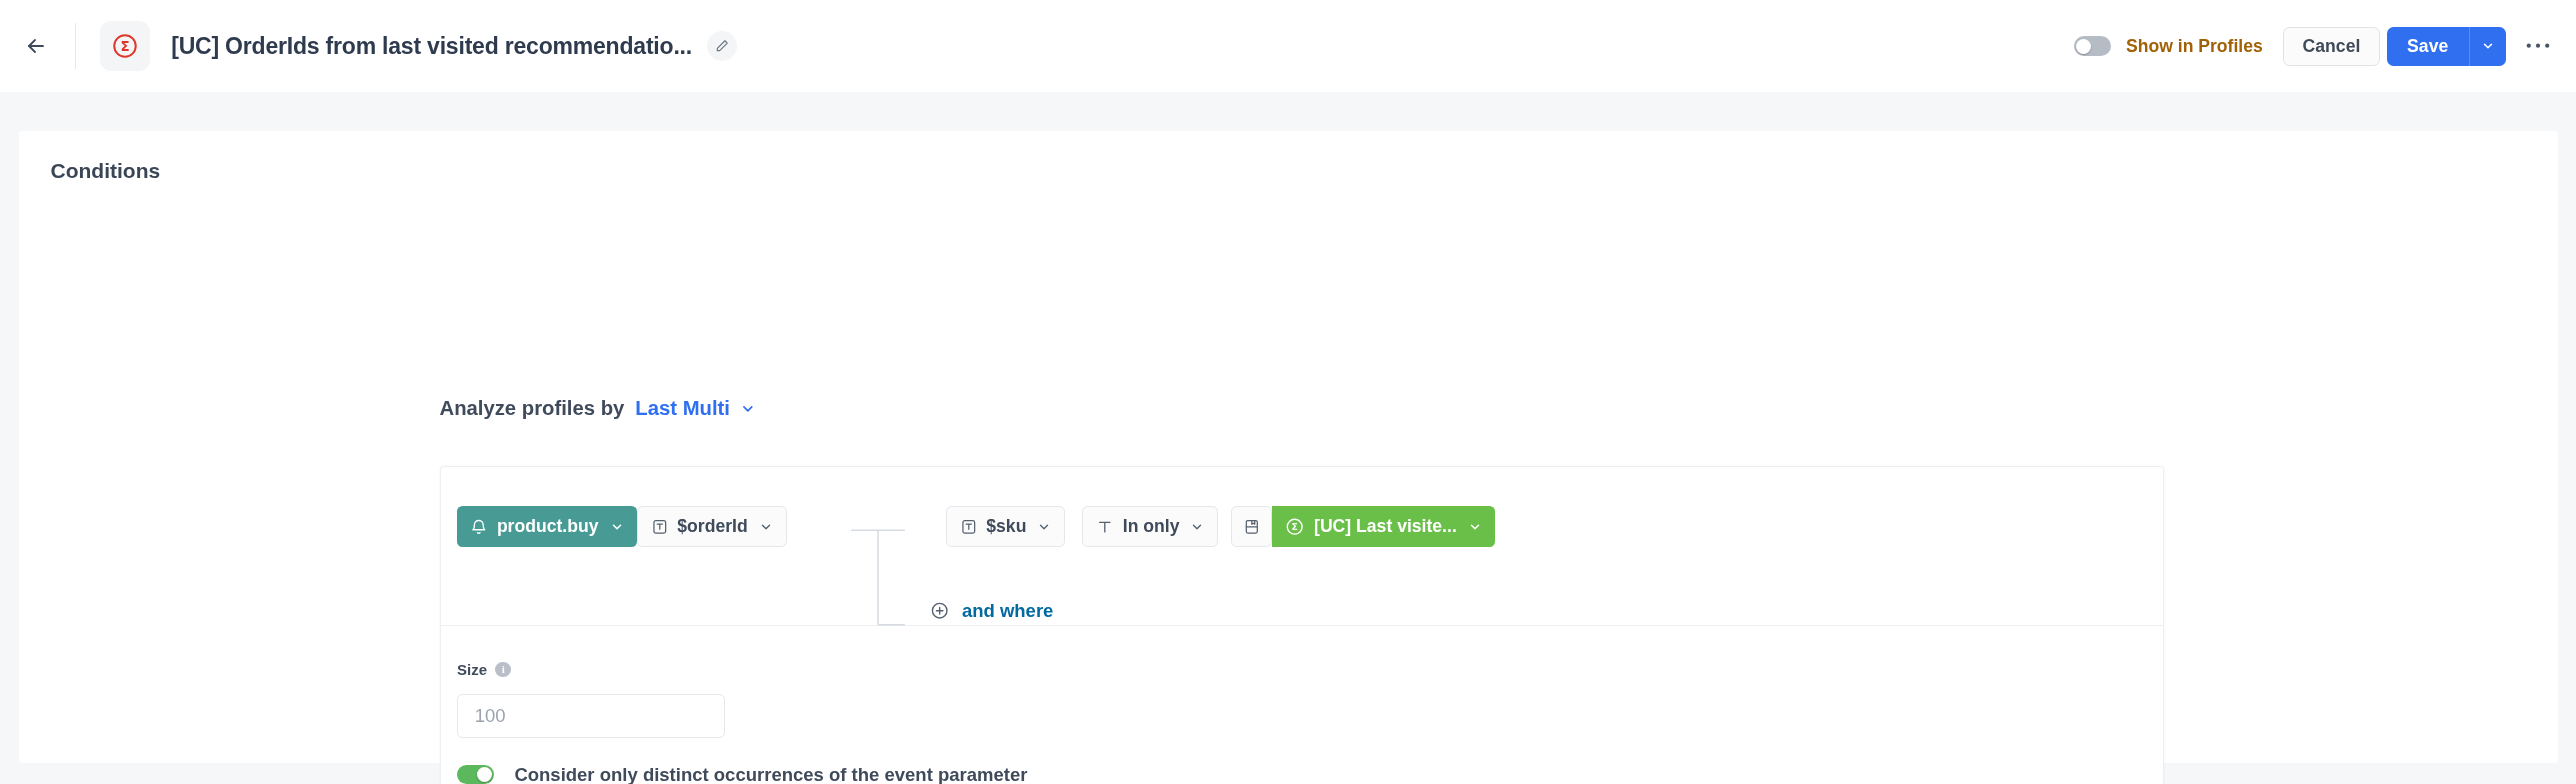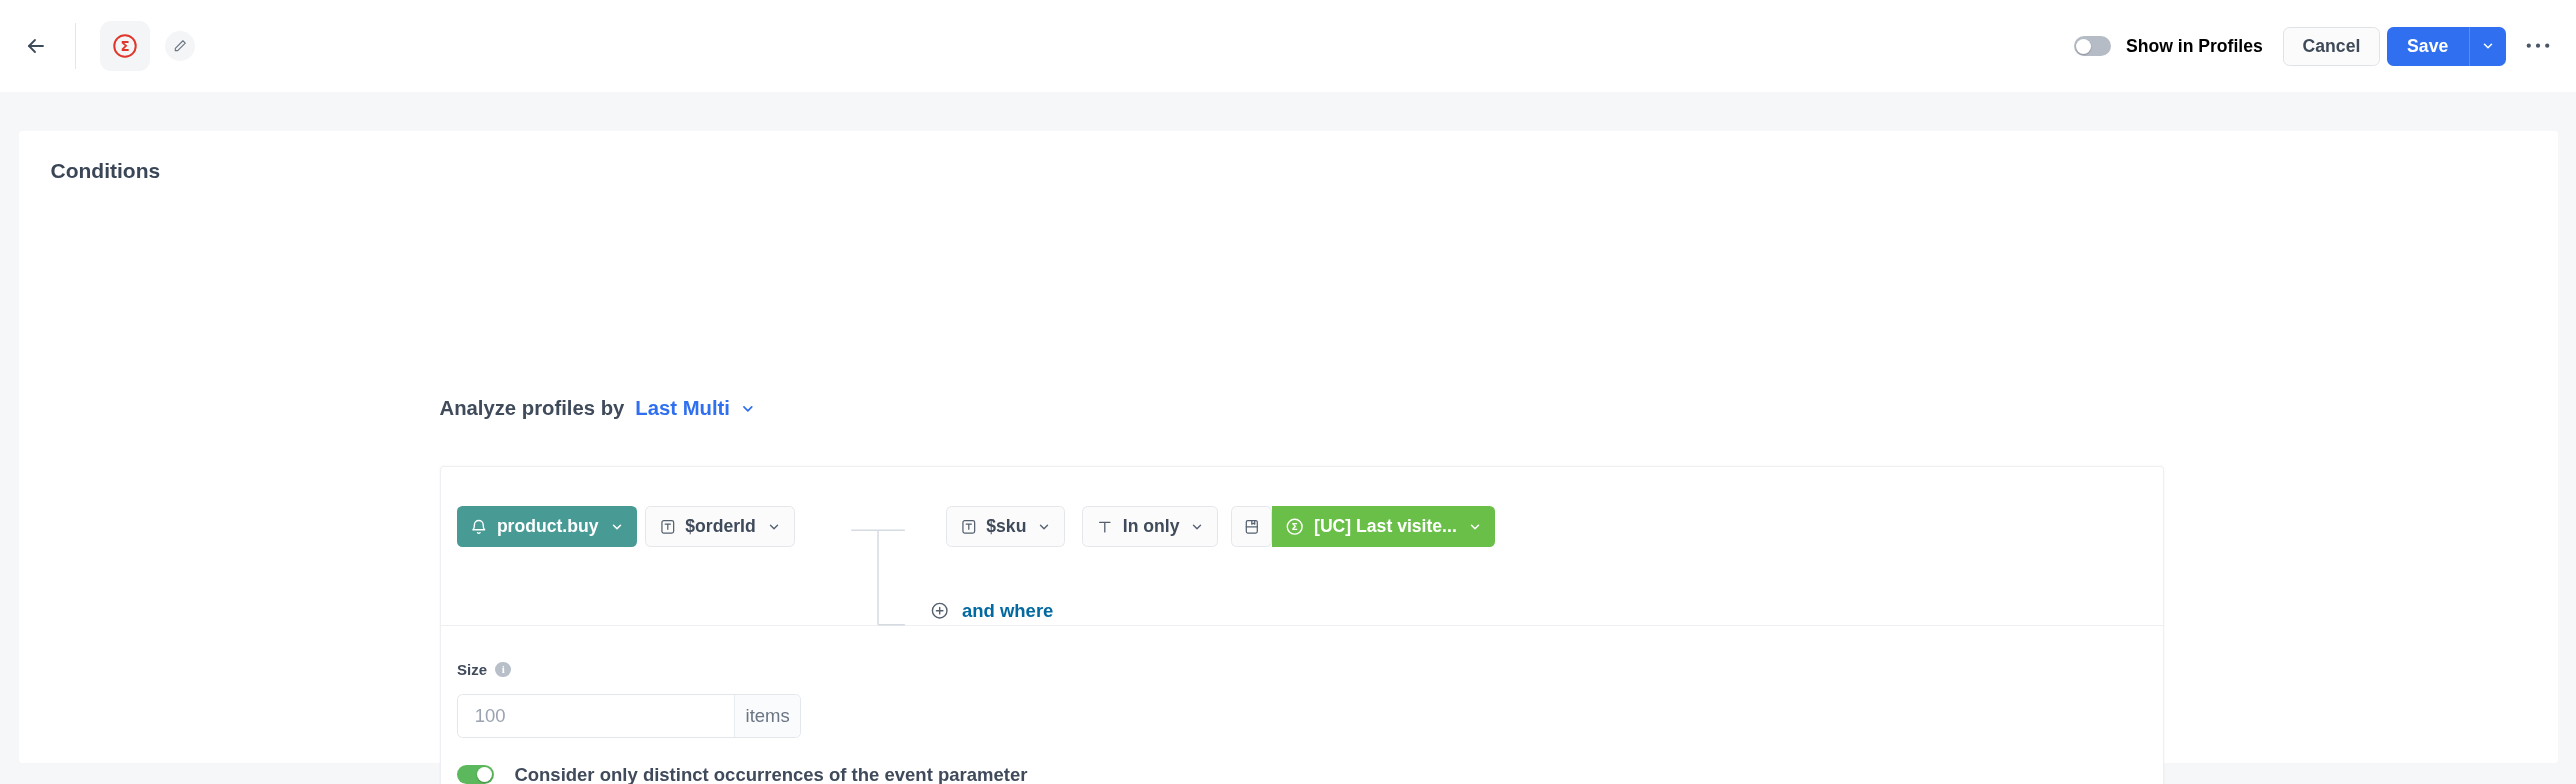--- a/index.html
+++ b/index.html
@@ -46,21 +46,21 @@
     width: 37px; height: 19.4px; border-radius: 10.2px; background: #b6bcc6;
     position: relative; cursor: pointer; flex: 0 0 auto;
   }
   .switch .knob {
     position: absolute; top: 2.3px; left: 2.3px; width: 15px; height: 15px;
     border-radius: 50%; background: #fff; box-shadow: 0 0.9px 1.8px rgba(0,0,0,.25);
   }
   .switch.on { background: #5cb85c; }
   .switch.on .knob { left: auto; right: 2.3px; }
   .switch-label {
-    margin-left: 15px; font-size: 17.6px; font-weight: 600; color: #000000;
+    margin-left: 15px; font-size: 17.6px; font-weight: 600; color: #a16207;
     white-space: nowrap;
   }
   .btn {
     height: 39px; border-radius: 6.5px; display: flex; align-items: center;
     justify-content: center; font-size: 17.6px; font-weight: 600; cursor: pointer;
     white-space: nowrap;
   }
   .btn-cancel {
     margin-left: 20.3px; padding: 0 18.5px; background: #fbfbfc;
     border: 0.9px solid #dfe3e8; color: #3f4a58;
@@ -151,21 +151,21 @@
   .size-sec { position: relative; padding: 35px 0 0 16.6px; }
   .size-label-row { display: flex; align-items: center; }
   .size-label { font-size: 15px; font-weight: 700; color: #3f4a5b; }
   .info-icon {
     margin-left: 8.3px; width: 15.7px; height: 15.7px; border-radius: 50%;
     background: #b8bfc9; color: #fff; font-size: 11px; font-weight: 700;
     display: flex; align-items: center; justify-content: center;
     font-family: "Liberation Serif", serif;
   }
   .size-input-wrap {
-    margin-top: 15.7px; display: flex; width: 344px; height: 44px;
+    margin-top: 15.7px; display: flex; width: 268px; height: 44px;
     border: 0.9px solid #e3e7ec; border-radius: 5.5px; overflow: hidden;
     background: #fff;
   }
   .size-input {
     flex: 1; border: none; outline: none; padding: 0 16.6px;
     font-size: 18.5px; color: #3f4a5b; background: transparent;
     font-family: "Liberation Sans", sans-serif;
   }
   .size-input::placeholder { color: #9aa3af; }
   .size-unit {
@@ -193,20 +193,21 @@
   </div>
   <div class="vdiv"></div>
   <div class="entity-icon">
     <span>
       <svg width="28" height="28" viewBox="0 0 24 24">
         <circle cx="12" cy="12" r="9.2" fill="none" stroke="#e0372c" stroke-width="1.7"></circle>
         <text x="12" y="16.4" text-anchor="middle" font-family="DejaVu Sans, sans-serif" font-size="11.5" font-weight="bold" fill="#e0372c">Σ</text>
       </svg>
     </span>
   </div>
+  <div class="title-text">[UC] OrderIds from last visited recommendatio...</div>
   <div class="edit-pencil">
     <span>
       <svg width="14" height="14" viewBox="0 0 24 24" fill="none" stroke="#6b7584" stroke-width="2" stroke-linecap="round" stroke-linejoin="round">
         <path d="M17 3l4 4L8 20H4v-4L17 3z"></path>
       </svg>
     </span>
   </div>
 
   <div class="topbar-right">
     <div class="switch">
@@ -264,21 +265,21 @@
             </svg>
           </span>
           <span class="lbl">product.buy</span>
           <span>
             <svg width="14" height="14" viewBox="0 0 24 24" fill="none" stroke="#ffffff" stroke-width="2.6" stroke-linecap="round" stroke-linejoin="round">
                 <path d="M6 9l6 6 6-6"></path>
               </svg>
           </span>
         </div>
 
-        <div class="chip chip-plain" style="margin-left:8px;">
+        <div class="chip chip-plain" style="margin-left:0;">
           <span>
             <svg width="17.6" height="17.6" viewBox="0 0 24 24" fill="none" stroke="#55606f" stroke-width="1.7">
               <rect x="4" y="3.5" width="16" height="17" rx="2.5"></rect>
               <path d="M8.5 8.5h7M12 8.5v7" stroke-linecap="round"></path>
             </svg>
           </span>
           <span class="lbl">$orderId</span>
           <span>
             <svg width="14" height="14" viewBox="0 0 24 24" fill="none" stroke="#55606f" stroke-width="2.4" stroke-linecap="round" stroke-linejoin="round">
                 <path d="M6 9l6 6 6-6"></path>

